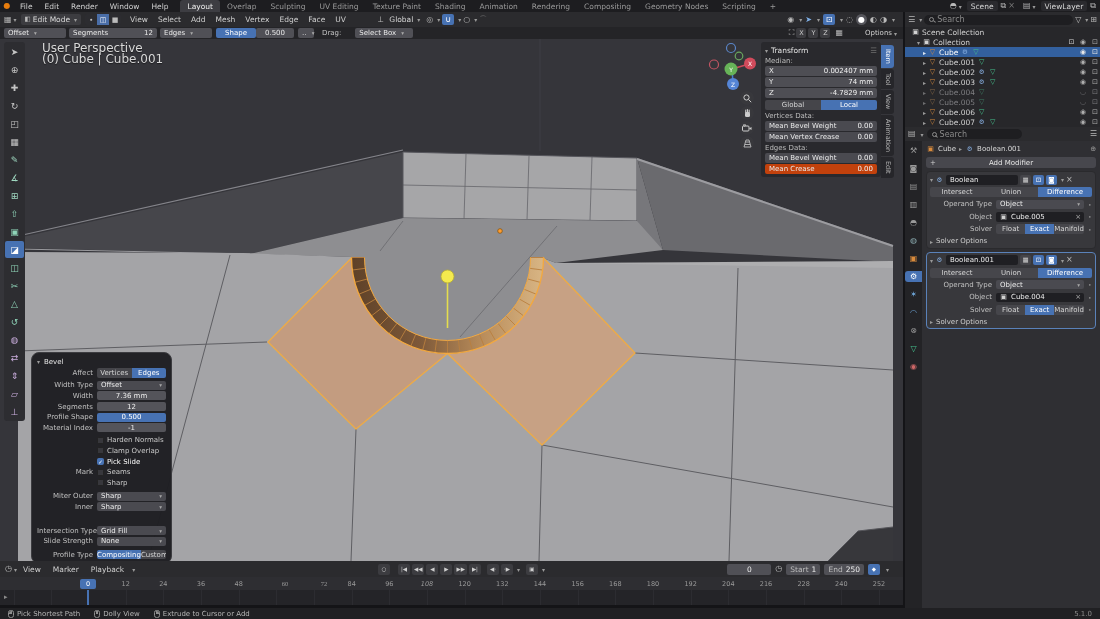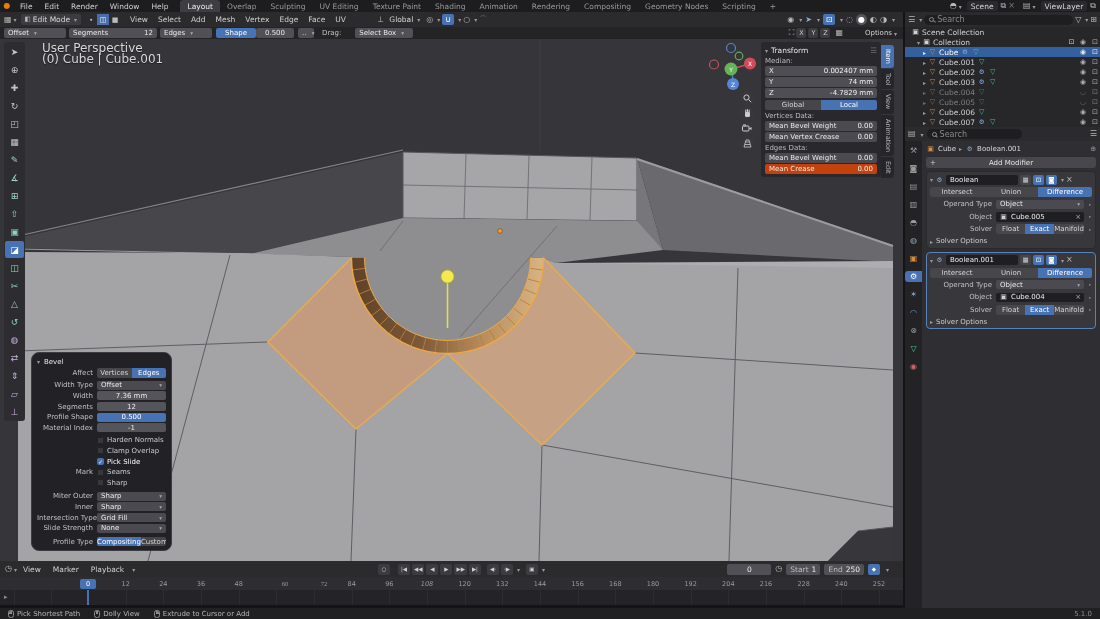--- a/index.html
+++ b/index.html
@@ -556,21 +556,21 @@
         </div>
       </div>
     <div class="bp-row">
         <span class="bp-lab">Inner</span>
       <div class="bp-ctl">
           <div class="wdrop">
             <span>Sharp</span>
           </div>
         </div>
       </div>
-    <div class="bp-row" style="margin-top:0">
+    <div class="bp-row" style="margin-top:13px">
         <span class="bp-lab">Intersection Type</span>
       <div class="bp-ctl">
           <div class="wdrop">
             <span>Grid Fill</span>
           </div>
         </div>
       </div>
     <div class="bp-row">
         <span class="bp-lab">Slide Strength</span>
       <div class="bp-ctl">

